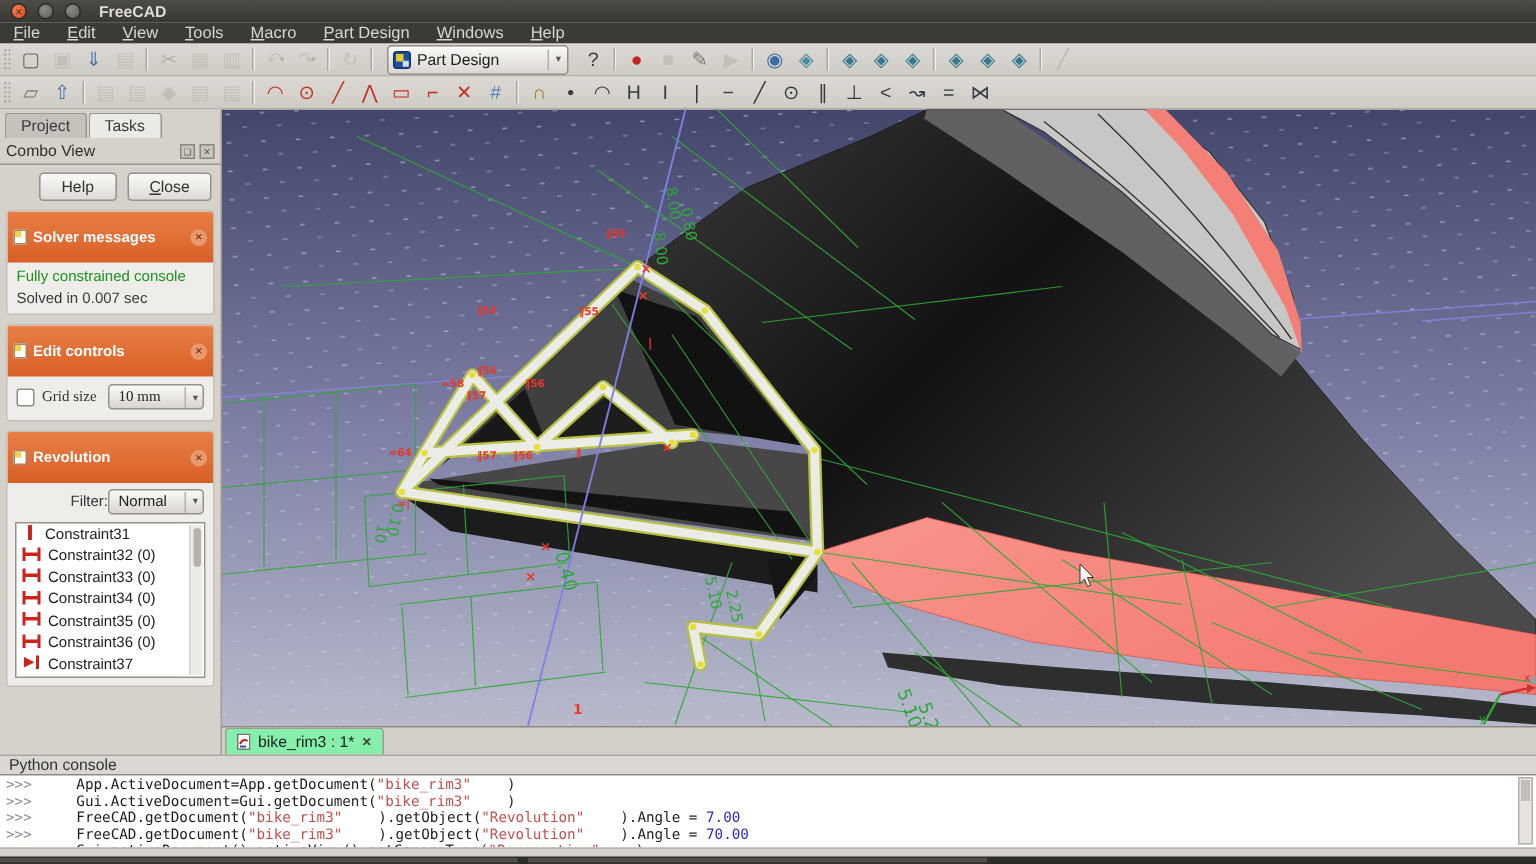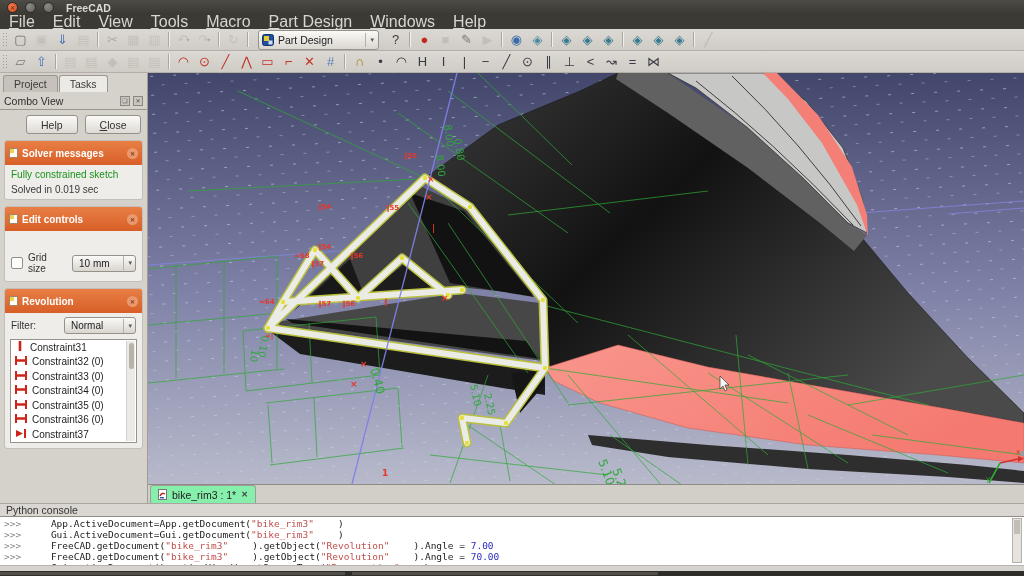--- a/index.html
+++ b/index.html
@@ -10,21 +10,21 @@
   #titlebar{position:absolute;left:0;top:0;width:1024px;height:15px;
     background:linear-gradient(#4d4b45,#393833);display:flex;align-items:center;}
   .wbtn{width:9px;height:9px;border-radius:50%;margin-left:7px;display:flex;
     align-items:center;justify-content:center;font-size:6px;color:#5e2410;}
   .wbtn.close{background:radial-gradient(circle at 35% 35%,#f07b50,#d8481e);border:1px solid #2c2b27;}
   .wbtn.minimize,.wbtn.maximize{background:radial-gradient(circle at 35% 35%,#8d8b85,#5f5d57);border:1px solid #2c2b27;}
   #win-title{margin-left:12px;font-weight:bold;font-size:10.5px;color:#dedbd4;}
   
   #menubar{position:absolute;left:0;top:15px;width:1024px;height:14px;
     background:#3b3a35;display:flex;align-items:center;}
-  .mitem{padding:0 9px;color:#d9d6cf;font-size:16px;line-height:14px;cursor:default;}
+  .mitem{padding:0 9px;color:#d9d6cf;font-size:11px;line-height:14px;cursor:default;}
   .mitem u{text-decoration:underline;}
   
   .tbar{position:absolute;left:0;width:1024px;height:22px;display:flex;align-items:center;
     background:linear-gradient(#dcd8d3,#cfcbc5);border-bottom:1px solid #b3afa8;box-sizing:border-box;}
   #tb1{top:29px;} #tb2{top:51px;}
   .thandle{width:5px;height:15px;margin:0 3px 0 2px;
     background-image:radial-gradient(#a39f98 35%,transparent 36%);background-size:3px 3px;}
   .tbtn{width:21px;height:20px;display:flex;align-items:center;justify-content:center;
     font-size:13px;line-height:20px;cursor:default;border-radius:2px;}
   .tbtn.dim{opacity:.5;}
@@ -46,40 +46,40 @@
   .cvtab{padding:2px 10px 2px;border:1px solid #9b978f;border-bottom:none;
     border-radius:3px 3px 0 0;background:#c6c2bb;color:#3a3a3a;font-size:10.5px;margin-right:1px;}
   .cvtab.active{background:#eceae5;}
   #cv-content{border-top:1px solid #9b978f;height:392px;overflow:hidden;}
   #btnrow{display:flex;gap:7px;margin:5px 0 6px 26px;}
   .pbtn{height:17px;padding:0 14px;background:linear-gradient(#fbfaf8,#dedbd5);
     border:1px solid #95918a;border-radius:3px;font-size:10.5px;color:#333;
     display:flex;align-items:center;}
   .pbtn u{text-decoration:underline;}
   .sbox{margin:3px 4px 6px;border:1px solid #c4c0b9;border-radius:3px;background:#efede9;overflow:hidden;}
-  .shead{height:24px;background:linear-gradient(#e87f45,#d85f27);display:flex;align-items:center;
+  .shead{height:34px;background:linear-gradient(#e87f45,#d85f27);display:flex;align-items:center;
     gap:4px;padding:0 4px;color:#fff;font-weight:bold;font-size:10px;}
   .note-ic{width:9px;height:10px;background:#fdfdf4;border:1px solid #a0866a;position:relative;box-sizing:border-box;}
   .note-ic::before{content:"";position:absolute;left:0;top:0;width:4px;height:4px;background:#f2d24b;}
   .hclose{margin-left:auto;width:11px;height:11px;border-radius:50%;background:#e89a6e;
     color:#8c3a12;font-size:6px;display:flex;align-items:center;justify-content:center;font-weight:bold;}
   .sbody{padding:4px 6px;font-size:10px;color:#3a3a3a;}
   #solver-status{color:#18931c;}
   #solver-time{margin-top:4px;}
   .ecrow{display:flex;align-items:center;gap:5px;padding:3px 6px;}
   .cb{width:12px;height:12px;border:1px solid #908d86;background:#fdfdfc;border-radius:2px;
      box-sizing:border-box;position:relative;flex:0 0 auto;}
   .cb.checked{background:#dd4814;border-color:#b83a0e;}
   .cb.checked::after{content:"✓";position:absolute;left:1px;top:-1px;color:#fff;font-size:10px;}
   .ecrow .lbl{flex:1;font-size:10px;color:#333;}
   .combo{height:17px;display:flex;align-items:center;background:linear-gradient(#fbfaf8,#d9d5cf);
     border:1px solid #96928b;border-radius:3px;padding:0 3px 0 6px;box-sizing:border-box;}
   .combo .cval{flex:1;font-size:10px;color:#222;}
   #grid-combo{width:64px;} #filter-combo{width:72px;}
-  #filterrow{display:flex;align-items:center;padding:4px 6px 3px;}
+  #filterrow{display:flex;align-items:center;padding:4px 6px 3px;margin-left:36px;}
   #filterrow .lbl{flex:1;font-size:10px;color:#333;}
   #clist{margin:2px 5px 5px;height:102px;background:#fff;border:1px solid #979389;
     position:relative;overflow:hidden;}
   .crow{height:14.5px;display:flex;align-items:center;gap:4px;padding-left:3px;}
   .crow .clabel{font-size:10px;color:#1d1d1d;}
   #clist-scroll{position:absolute;right:1px;top:1px;bottom:1px;width:8px;background:#eceae5;
     border-left:1px solid #d4d1ca;}
   #clist-thumb{position:absolute;right:1px;top:2px;width:5px;height:26px;background:#b7b3ab;border-radius:3px;}
   
   #viewport-wrap{position:absolute;left:148px;top:73px;width:876px;height:411px;}
@@ -346,32 +346,32 @@
         <span class="pbtn uline-first"><u>C</u>lose</span>
       </div>
 
       <div class="sbox">
         <div class="shead">
           <span class="note-ic"></span>
           <span>Solver messages</span>
           <span class="hclose">✕</span>
         </div>
         <div class="sbody">
-          <div id="solver-status">Fully constrained sketch</div>
-          <div id="solver-time">Solved in 0.019 sec</div>
+          <div id="solver-status">Fully constrained console</div>
+          <div id="solver-time">Solved in 0.007 sec</div>
         </div>
       </div>
 
       <div class="sbox">
         <div class="shead">
           <span class="note-ic"></span>
           <span>Edit controls</span>
           <span class="hclose">✕</span>
         </div>
-        <div style="padding:18px 0 4px;">
+        <div style="padding:2px 0 4px;font-family:Liberation Serif, serif;">
           <div class="ecrow">
             <span class="cb"></span>
             <span class="lbl">Grid size</span>
             <span class="combo" id="grid-combo">
               <span class="cval">10 mm</span>
               <span class="carrow">▾</span>
             </span>
           </div>
         </div>
       </div>

